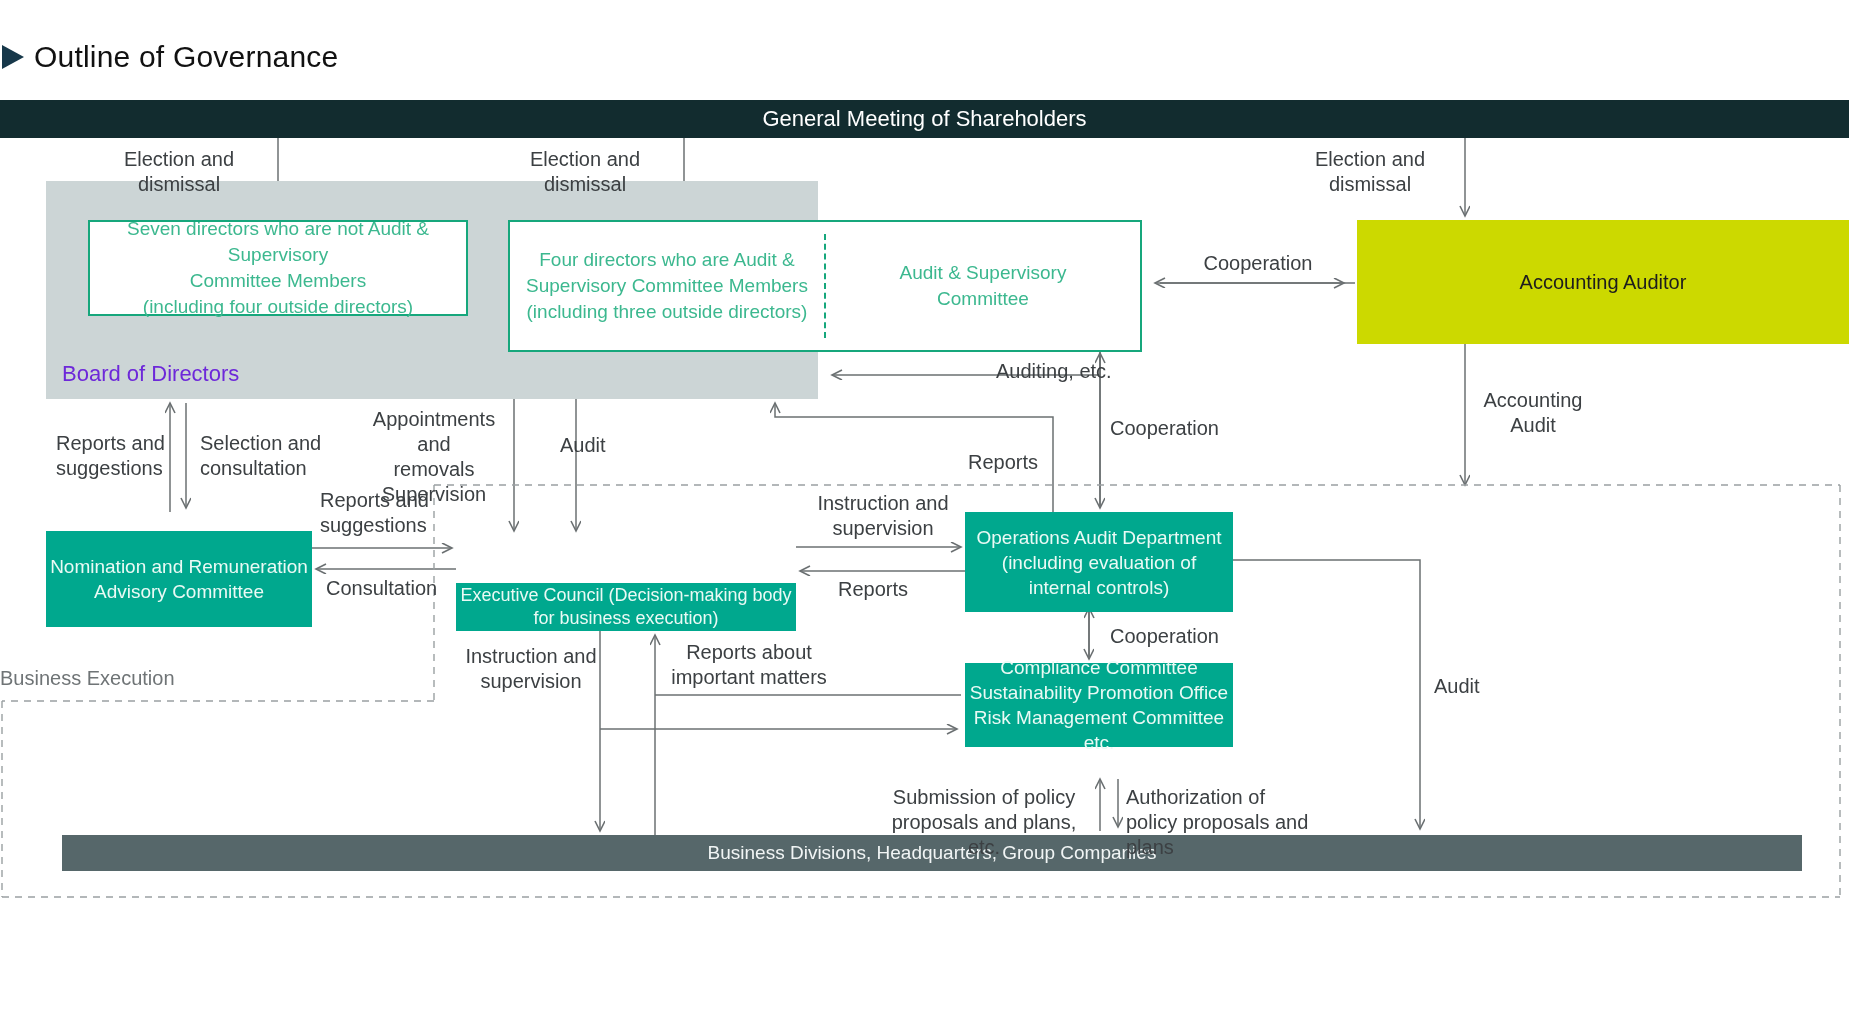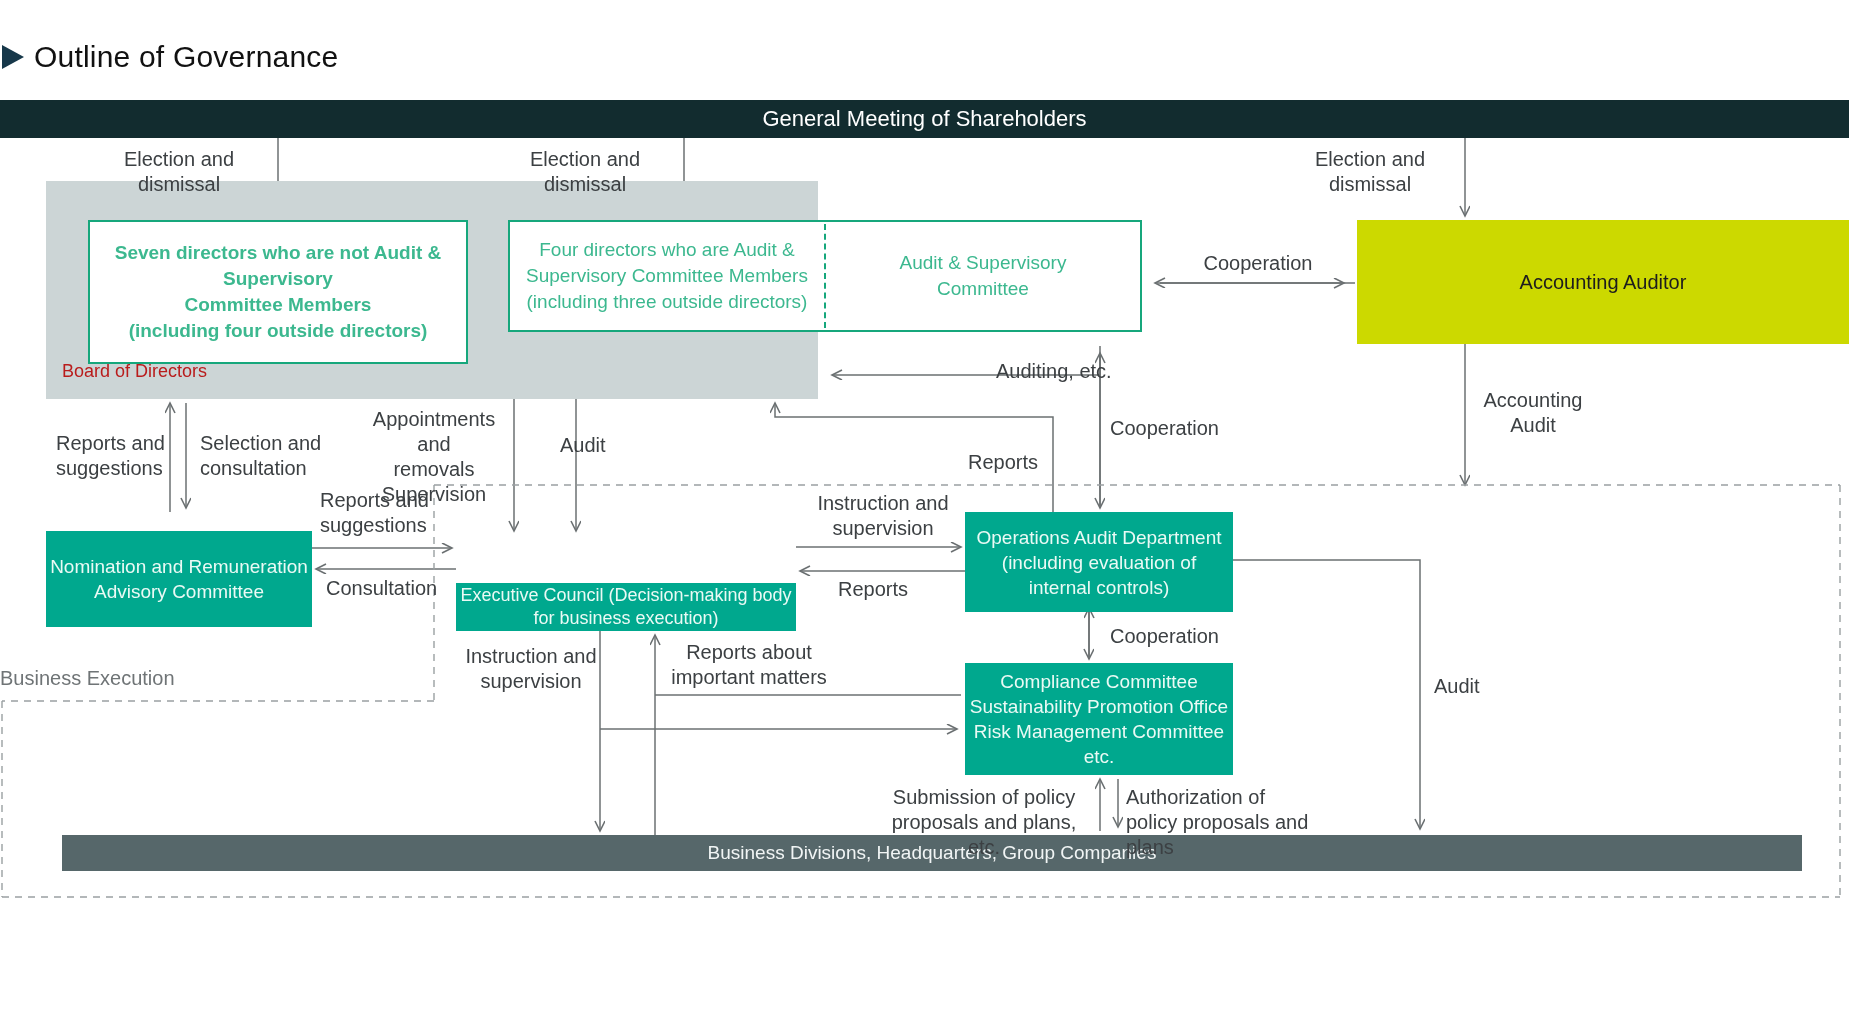--- a/index.html
+++ b/index.html
@@ -12,39 +12,39 @@
   
   #title-row{position:absolute;left:0;top:10px;height:48px;display:flex;align-items:center;}
   #title-marker{width:0;height:0;border-left:22px solid #17384a;border-top:12px solid transparent;border-bottom:12px solid transparent;margin-left:2px;}
   #title-text{font-size:30px;color:#111;margin-left:10px;letter-spacing:0.2px;}
 
   
   #gms{left:0;top:77px;width:1849px;height:38px;background:#122c2f;color:#fff;font-size:22px;}
 
   
   #board-panel{left:46px;top:158px;width:772px;height:218px;background:#ccd5d6;}
-  #board-label{position:absolute;left:62px;top:338px;color:#b91c1c;font-size:18px;}
+  #board-label{position:absolute;left:62px;top:338px;color:#6d28d9;font-size:22px;}
 
   
   .wbox{border:2px solid #16a77c;background:#fff;color:#3cb88f;font-size:19px;line-height:26px;}
-  #box-seven{left:88px;top:197px;width:380px;height:144px;font-weight:bold;}
-  #box-asc{left:508px;top:197px;width:634px;height:112px;padding:0;}
+  #box-seven{left:88px;top:197px;width:380px;height:96px;}
+  #box-asc{left:508px;top:197px;width:634px;height:132px;padding:0;}
   #box-asc .half{flex:1;display:flex;align-items:center;justify-content:center;height:100%;}
   #box-asc .divider{width:0;border-left:2px dashed #16a77c;height:104px;}
 
   
   #acct-auditor{left:1357px;top:197px;width:492px;height:124px;background:#ccd900;color:#1d1d1d;font-size:20px;}
 
   
   .gbox{background:#00a88e;color:#eafaf5;font-size:19px;line-height:25px;}
   #nomination{left:46px;top:508px;width:266px;height:96px;}
   #president{left:456px;top:512px;width:340px;height:46px;font-size:19px;}
   #exec-council{left:456px;top:560px;width:340px;height:48px;font-size:18px;line-height:23px;}
   #ops-audit{left:965px;top:489px;width:268px;height:100px;font-size:19px;}
-  #compliance{left:965px;top:640px;width:268px;height:112px;font-size:19px;}
+  #compliance{left:965px;top:640px;width:268px;height:84px;font-size:19px;}
 
   
   #business-div{left:62px;top:812px;width:1740px;height:36px;background:#56676a;color:#f1f5f5;font-size:19px;}
 
   #biz-exec-label{position:absolute;left:0px;top:644px;color:#6f7476;font-size:20px;}
 </style>
 </head>
 <body>
 
 <div id="stage">

